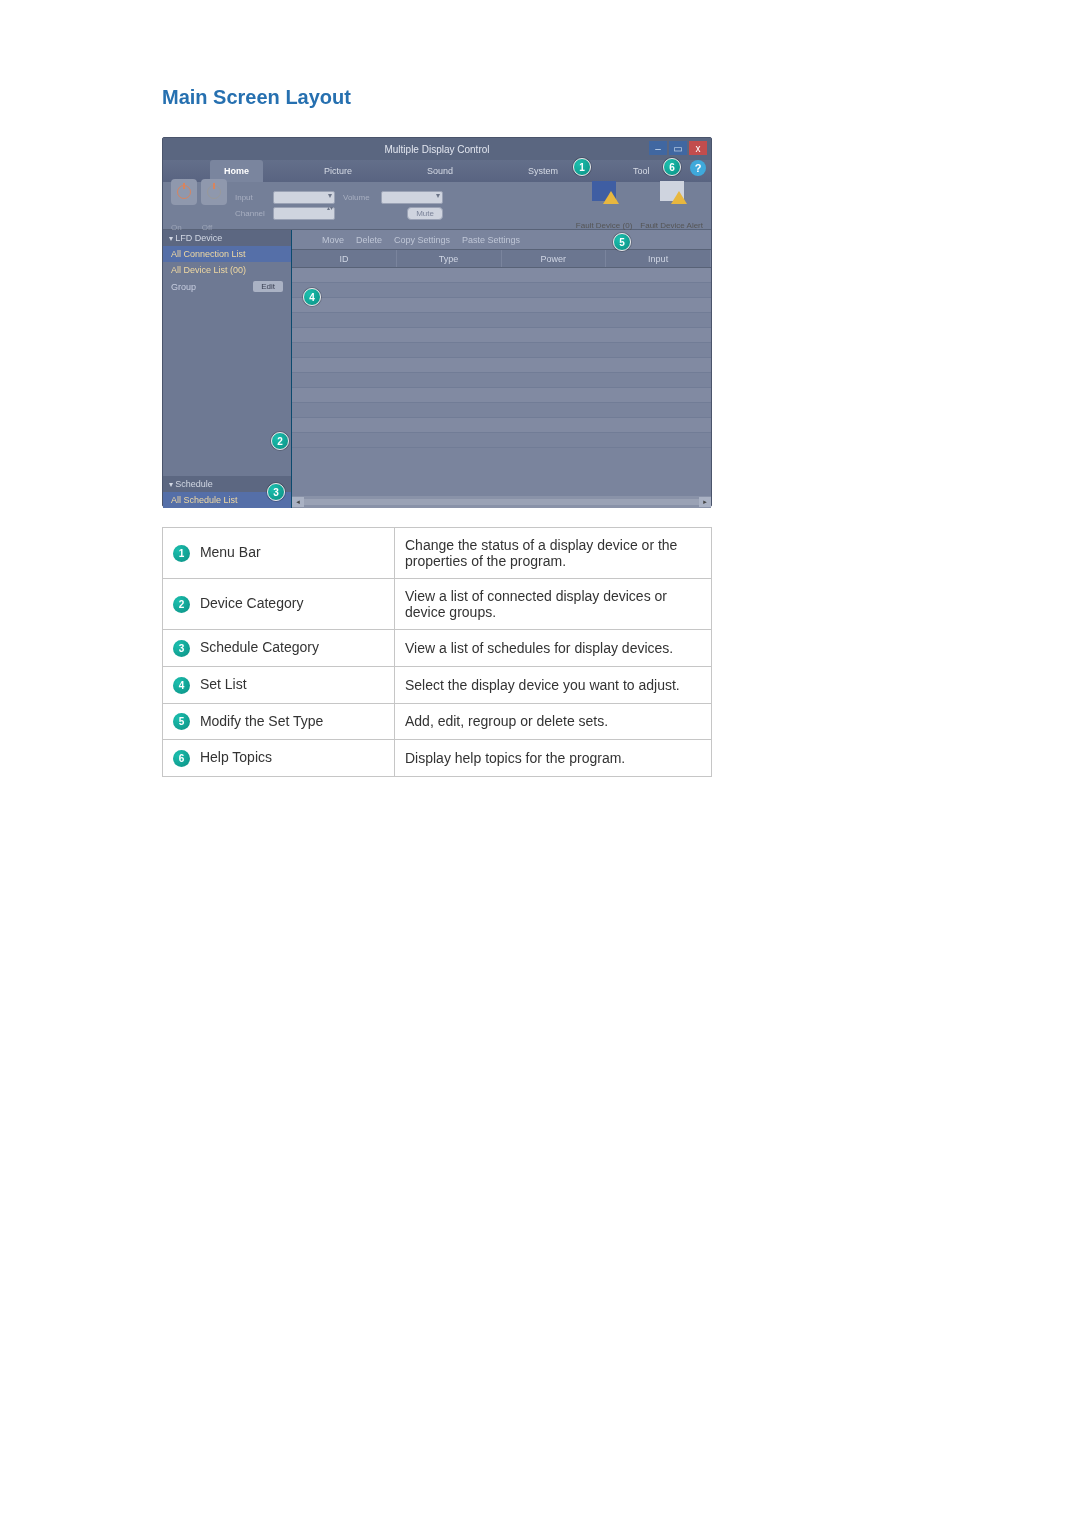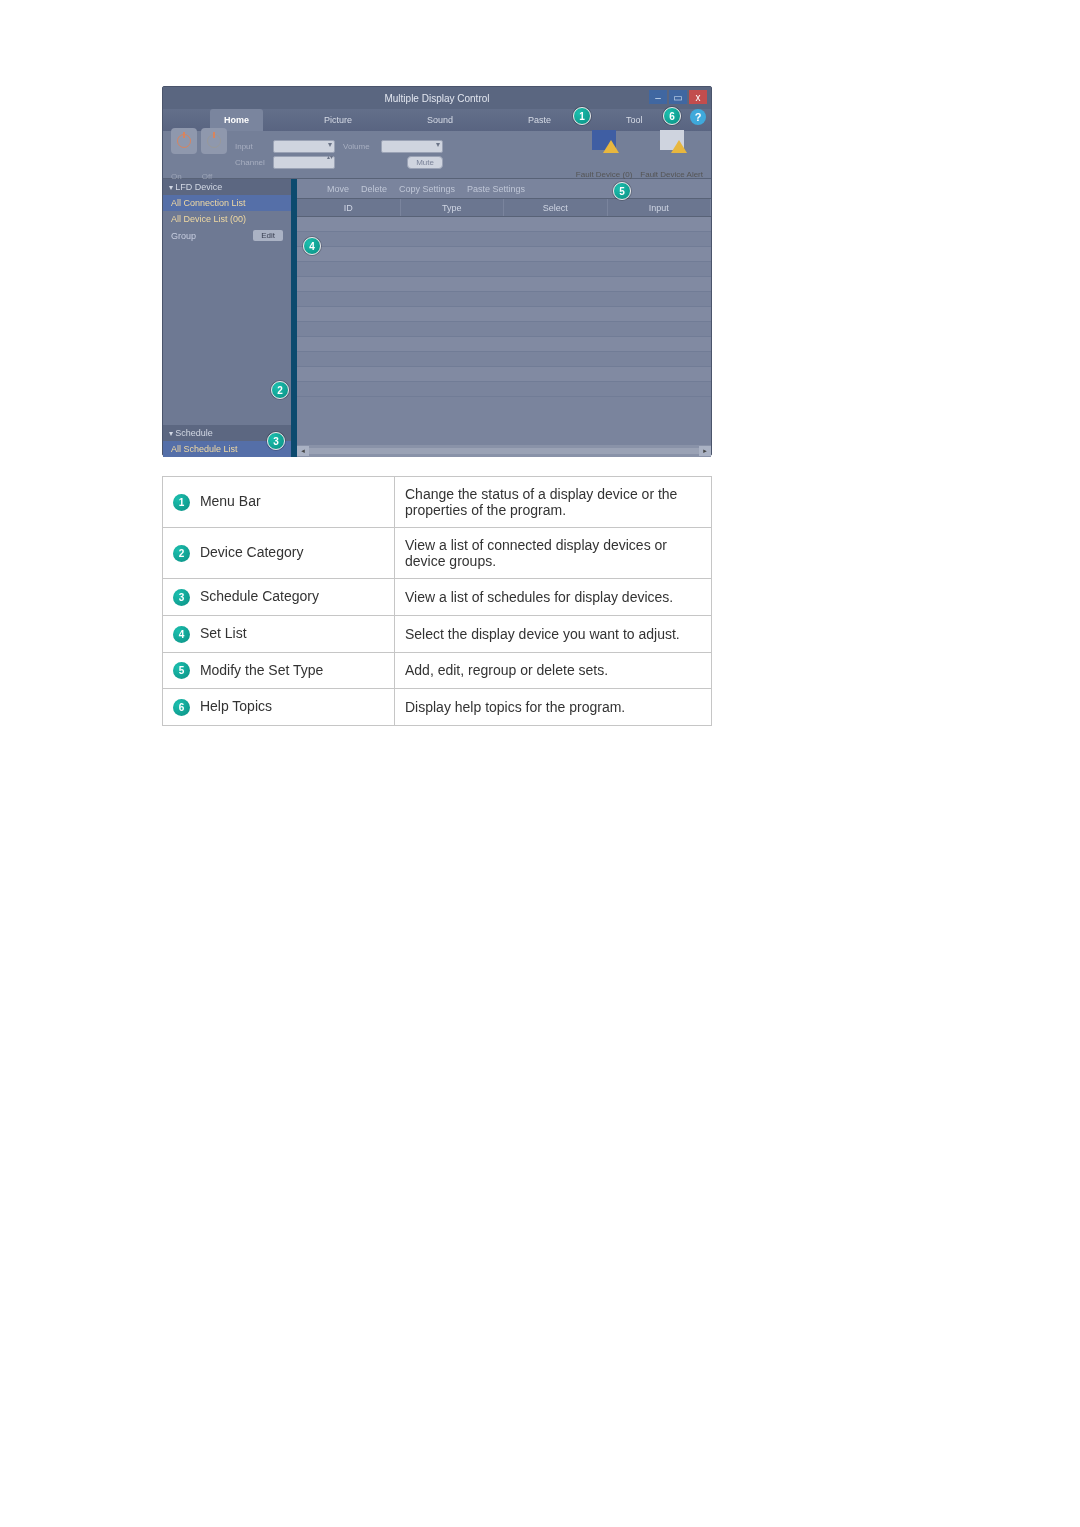--- a/index.html
+++ b/index.html
@@ -51,21 +51,21 @@
 
 .body { display:flex; height:278px; }
 .side { width:128px; background:#6e7993; display:flex; flex-direction:column; }
 .sec { background:#5c6781; color:#d2d8e4; padding:3px 6px; font-size:9px; }
 .sec::before { content:"▾ "; font-size:8px; }
 .row { padding:3px 8px; color:#c8cee0; font-size:9px; }
 .row.active { background:#556fa8; color:#f0d9a2; }
 .row.edit { display:flex; justify-content:space-between; align-items:center; }
 .editbtn { padding:1px 8px; background:#aab2c4; border-radius:2px; color:#3a4053; font-size:8px; }
 
-.main { flex:1; background:#6e7993; border-left:6px solid #0c4a6e; display:flex; flex-direction:column; }
+.main { flex:1; background:#6e7993; border-left:1px solid #0c4a6e; display:flex; flex-direction:column; }
 .toolbar { height:20px; background:#7a849d; display:flex; align-items:center; gap:12px; padding-left:30px; border-bottom:1px solid #586277; }
 .tb { color:#bfc6d6; font-size:9px; }
 .colhdr { height:18px; background:#6b7690; display:flex; color:#cfd5e3; font-size:9px; border-bottom:1px solid #586277; }
 .colhdr span { flex:1; display:flex; align-items:center; justify-content:center; border-right:1px solid #7a849d; }
 .grid { flex:1; background:#7a849d; }
 .gridrow { height:15px; border-bottom:1px solid #717c96; }
 .gridrow:nth-child(odd){ background:#818aa2; }
 .scroll { height:12px; background:#8992a8; display:flex; align-items:center; }
 .sbtn { width:12px; height:10px; background:#aab2c4; display:flex; align-items:center; justify-content:center; font-size:7px; color:#444; }
 .strack { flex:1; height:6px; background:#9aa2b5; }
@@ -73,36 +73,37 @@
 
 .legend { width:550px; margin-top:20px; border-collapse:collapse; }
 .legend td { border:1px solid #c6c6c6; padding:9px 10px; font-size:14px; color:#333; vertical-align:middle; }
 .legend td.k { width:232px; }
 .num { display:inline-flex; width:17px; height:17px; border-radius:50%; background:radial-gradient(circle at 30% 30%,#1bbfae,#0b8f83); color:#fff; font-size:10px; font-weight:bold; align-items:center; justify-content:center; margin-right:6px; vertical-align:middle; }
 </style>
 </head>
 <body>
 
 <div class="page">
+  <div class="heading">Main Screen Layout</div>
 
   <div class="win">
     <div class="titlebar">
       <span class="ttl">Multiple Display Control</span>
       <div class="winctrl">
         <div class="winbtn">–</div>
         <div class="winbtn">▭</div>
         <div class="winbtn close">x</div>
       </div>
     </div>
 
     <div class="menubar">
       <div class="mtab active">Home</div>
       <div class="mtab">Picture</div>
       <div class="mtab">Sound</div>
-      <div class="mtab">Paste</div>
+      <div class="mtab">System</div>
       <div class="mtab">Tool</div>
     </div>
     <div class="helpbtn">?</div>
 
     <div class="ribbon">
       <div class="grp">
         <div class="pair">
           <div class="ic">
               <div class="pow"></div>
             </div>
@@ -166,21 +167,21 @@
       <div class="main">
         <div class="toolbar">
           <span class="tb">Move</span>
           <span class="tb">Delete</span>
           <span class="tb">Copy Settings</span>
           <span class="tb">Paste Settings</span>
         </div>
         <div class="colhdr">
           <span>ID</span>
           <span>Type</span>
-          <span>Select</span>
+          <span>Power</span>
           <span>Input</span>
         </div>
         <div class="grid">
           <div class="gridrow"></div>
           <div class="gridrow"></div>
           <div class="gridrow"></div>
           <div class="gridrow"></div>
           <div class="gridrow"></div>
           <div class="gridrow"></div>
           <div class="gridrow"></div>

